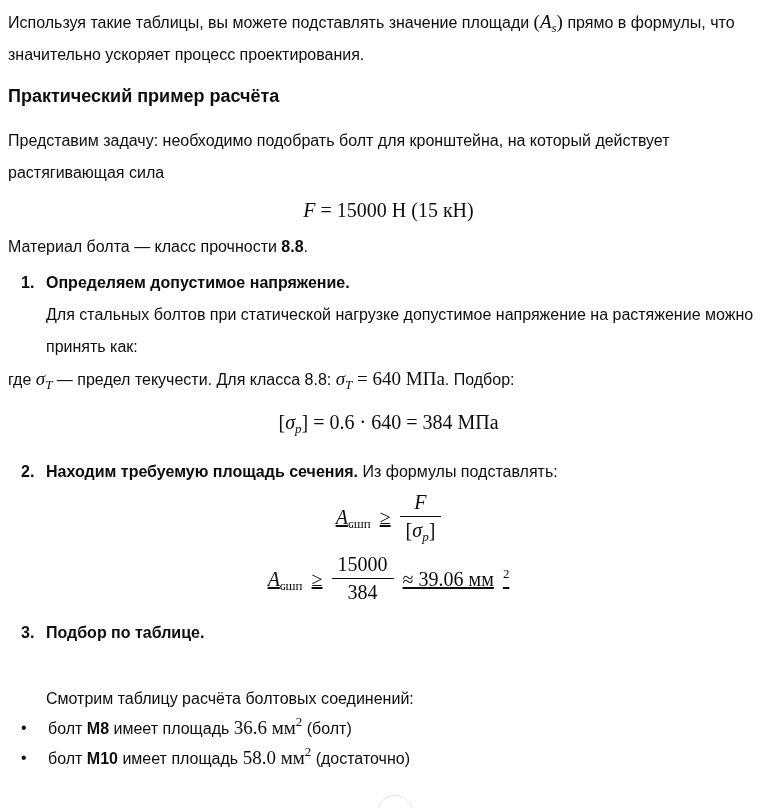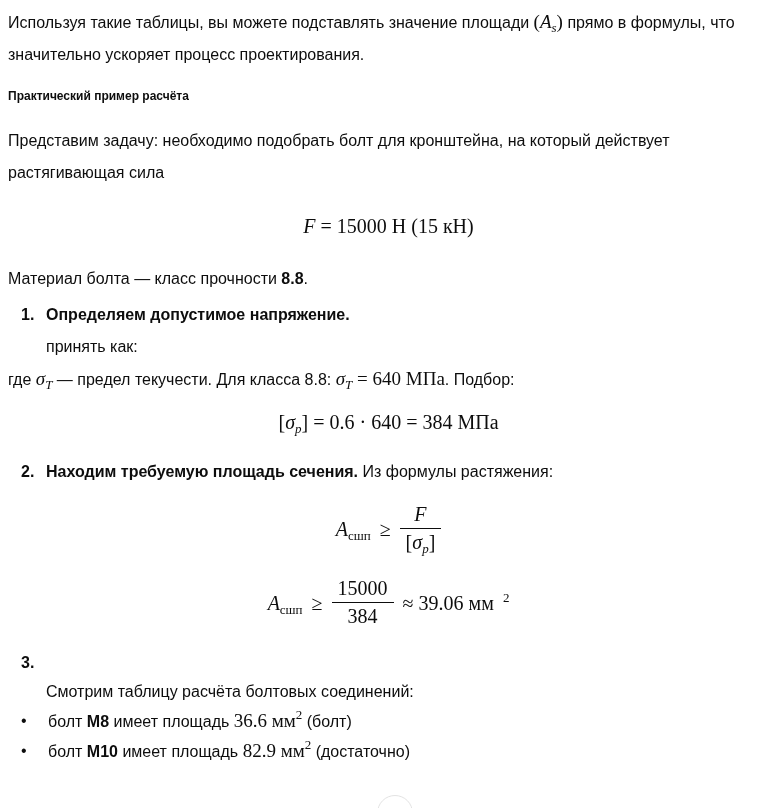--- a/index.html
+++ b/index.html
@@ -4,46 +4,46 @@
 <style>
   html,body{margin:0;padding:0;}
   body{
     width:779px;height:808px;background:#ffffff;overflow:hidden;position:relative;
     font-family:"Liberation Sans",sans-serif;color:#0d0d0d;
     -webkit-font-smoothing:antialiased;
   }
   .doc{padding:6px 10px 0 8px;font-size:16px;line-height:32px;}
   .line{display:block;}
   .b{font-weight:700;}
-  h3.hd{font-size:12px;line-height:26px;font-weight:700;margin:12px 0 0 0;color:#0d0d0d;}
+  h3.hd{font-size:18px;line-height:26px;font-weight:700;margin:12px 0 0 0;color:#0d0d0d;}
   .mt12{margin-top:16px;}
   
   .math{font-family:"Liberation Serif","DejaVu Serif",serif;font-size:19px;}
   .mi{font-style:italic;}
   .msub{font-size:13px;vertical-align:-4px;line-height:0;}
   .msup{font-size:13px;vertical-align:8px;line-height:0;}
   .display{
     text-align:center;font-family:"Liberation Serif","DejaVu Serif",serif;
     font-size:20px;color:#0d0d0d;
   }
-  .d1{line-height:34px;margin:20px 0;}
+  .d1{line-height:34px;margin:4px 0;}
   .d2{line-height:40px;margin:6px 0;}
-  .dtall{padding:6px 0;margin:12px 0;line-height:normal;}
+  .dtall{padding:6px 0;margin:0 0;line-height:normal;text-decoration:underline;}
   .rel{margin:0 9px;}
   .frac{display:inline-block;vertical-align:middle;text-align:center;transform:translateY(-3px);}
   .frac .num{display:block;padding:0 6px 3px;line-height:22px;}
   .frac .den{display:block;border-top:1.4px solid #0d0d0d;padding:2px 6px 0;line-height:22px;}
   
   .olrow{display:flex;padding-left:13px;line-height:32px;}
   .olrow .olnum{width:25px;flex:0 0 25px;font-weight:700;}
   .indent{margin-left:38px;}
   .ulrow{display:flex;padding-left:13px;line-height:29px;}
   .ulrow .bullet{width:27px;flex:0 0 27px;font-size:16px;}
   .step3{margin-top:6px;line-height:30px;}
-  .smline{line-height:28px;}
+  .smline{line-height:28px;margin-top:37px;}
   .concl{margin-top:4px;line-height:30px;}
   .step2{margin-top:14px;}
   .step1{margin-top:4px;}
   
   .scrollbtn{
     position:absolute;top:795px;left:377px;width:36px;height:36px;border-radius:50%;
     background:#ffffff;border:1.5px solid #e3e3e3;box-sizing:border-box;
   }
 </style>
 </head>
@@ -65,47 +65,49 @@
 
   <div class="display d1"><span class="mi">F</span><span> = 15000 Н (15 кН)</span></div>
 
   <div class="para"><span>Материал болта — класс прочности </span><span class="b">8.8</span><span>.</span></div>
 
   <div class="olrow step1">
     <span class="olnum">1.</span>
     <span class="b">Определяем допустимое напряжение.</span>
   </div>
   <div class="indent">
+    <span class="line">Для стальных болтов при статической нагрузке допустимое напряжение на растяжение можно</span>
     <span class="line">принять как:</span>
   </div>
 
 
   <div class="para"><span>где </span><span class="math"><span class="mi">σ</span><sub class="msub mi">T</sub></span><span> — предел текучести. Для класса 8.8: </span><span class="math"><span class="mi">σ</span><sub class="msub mi">T</sub><span> = 640 МПа</span></span><span>. Подбор:</span></div>
 
   <div class="display d2"><span>[</span><span class="mi">σ</span><sub class="msub mi">p</sub><span>] = 0.6 · 640 = 384 МПа</span></div>
 
   <div class="olrow step2">
     <span class="olnum">2.</span>
-    <span><span class="b">Находим требуемую площадь сечения.</span><span> Из формулы растяжения:</span></span>
+    <span><span class="b">Находим требуемую площадь сечения.</span><span> Из формулы подставлять:</span></span>
   </div>
 
   <div class="display dtall"><span class="mi">A</span><sub class="msub">сшп</sub><span class="rel">≥</span><span class="frac"><span class="num mi">F</span><span class="den"><span>[</span><span class="mi">σ</span><sub class="msub mi">p</sub><span>]</span></span></span></div>
 
   <div class="display dtall"><span class="mi">A</span><sub class="msub">сшп</sub><span class="rel">≥</span><span class="frac"><span class="num">15000</span><span class="den">384</span></span><span class="rel">≈ 39.06 мм</span><sup class="msup">2</sup></div>
 
   <div class="olrow step3">
     <span class="olnum">3.</span>
+    <span class="b">Подбор по таблице.</span>
   </div>
   <div class="indent smline">Смотрим таблицу расчёта болтовых соединений:</div>
 
   <div class="ulrow">
     <span class="bullet">•</span>
     <span><span>болт </span><span class="b">M8</span><span> имеет площадь </span><span class="math"><span>36.6 мм</span><sup class="msup">2</sup></span><span> (болт)</span></span>
   </div>
   <div class="ulrow">
     <span class="bullet">•</span>
-    <span><span>болт </span><span class="b">M10</span><span> имеет площадь </span><span class="math"><span>82.9 мм</span><sup class="msup">2</sup></span><span> (достаточно)</span></span>
+    <span><span>болт </span><span class="b">M10</span><span> имеет площадь </span><span class="math"><span>58.0 мм</span><sup class="msup">2</sup></span><span> (достаточно)</span></span>
   </div>
 
 
 </div>
 
 <div class="scrollbtn"></div>
 
 </body></html>

